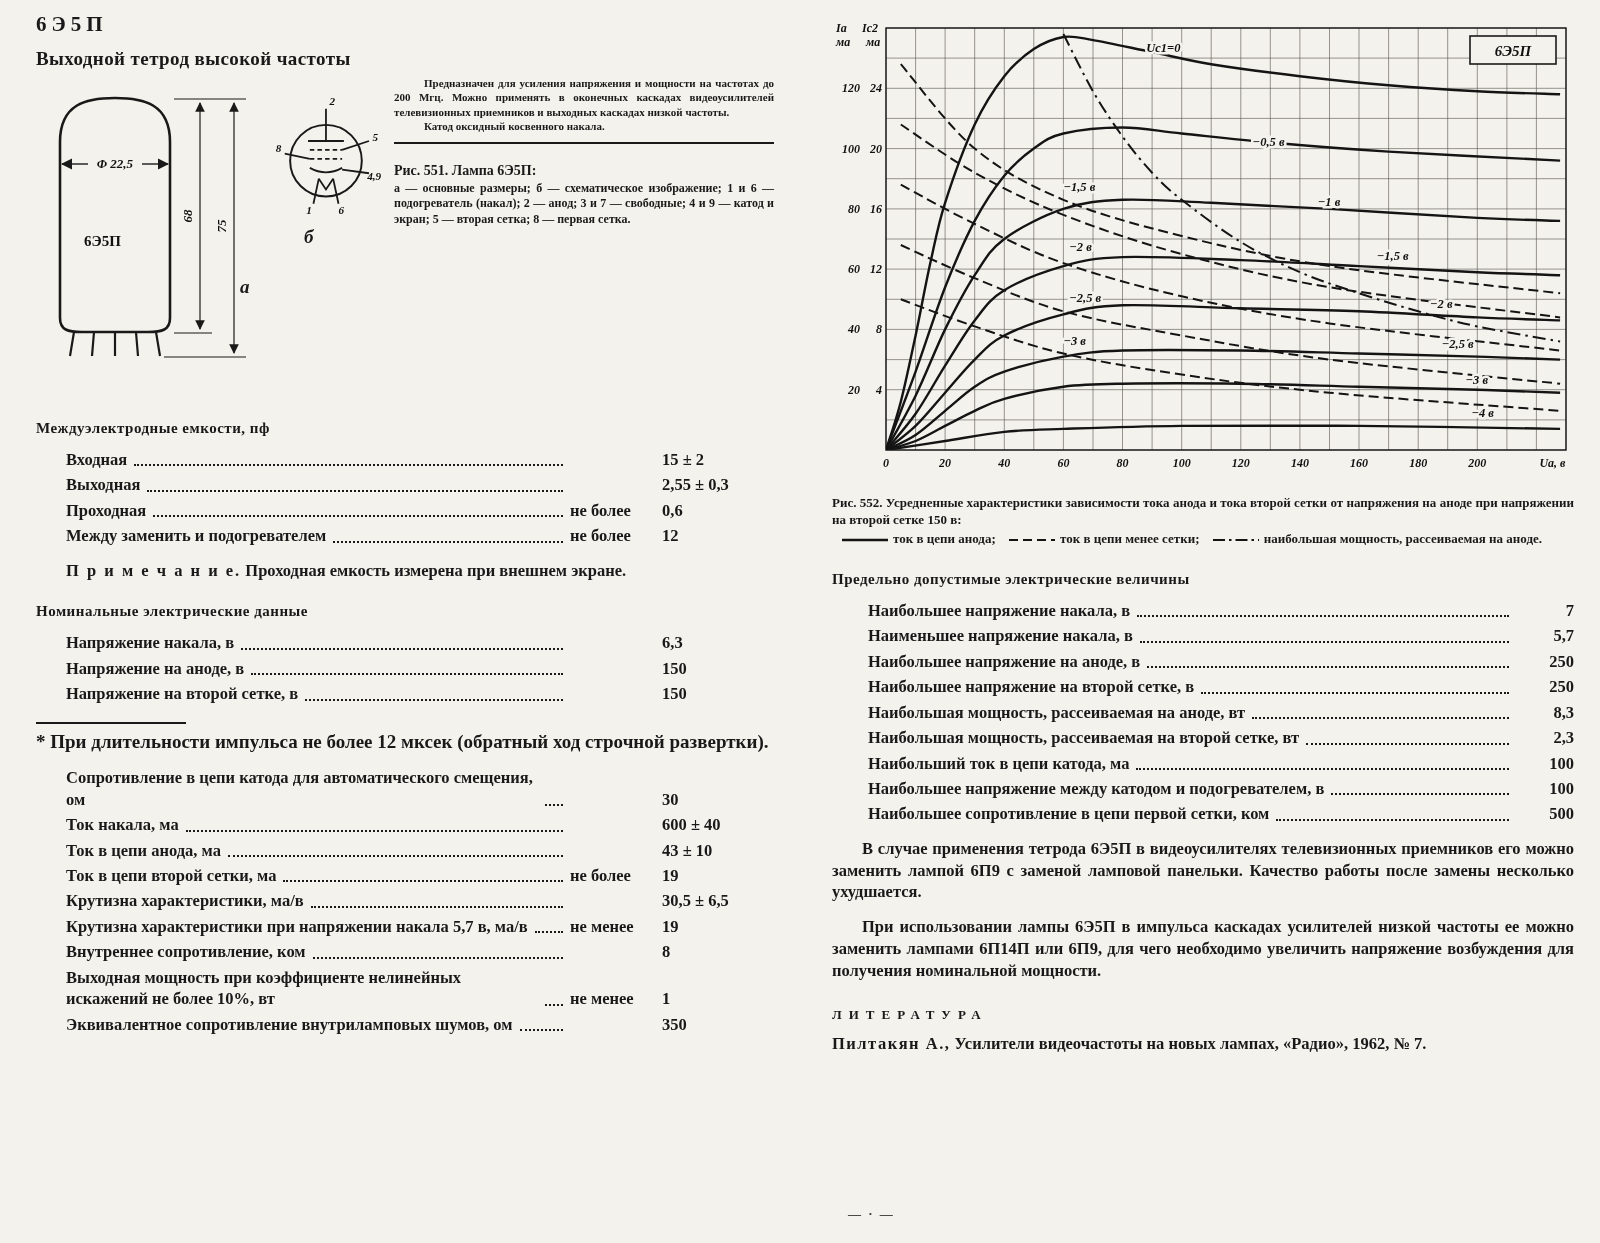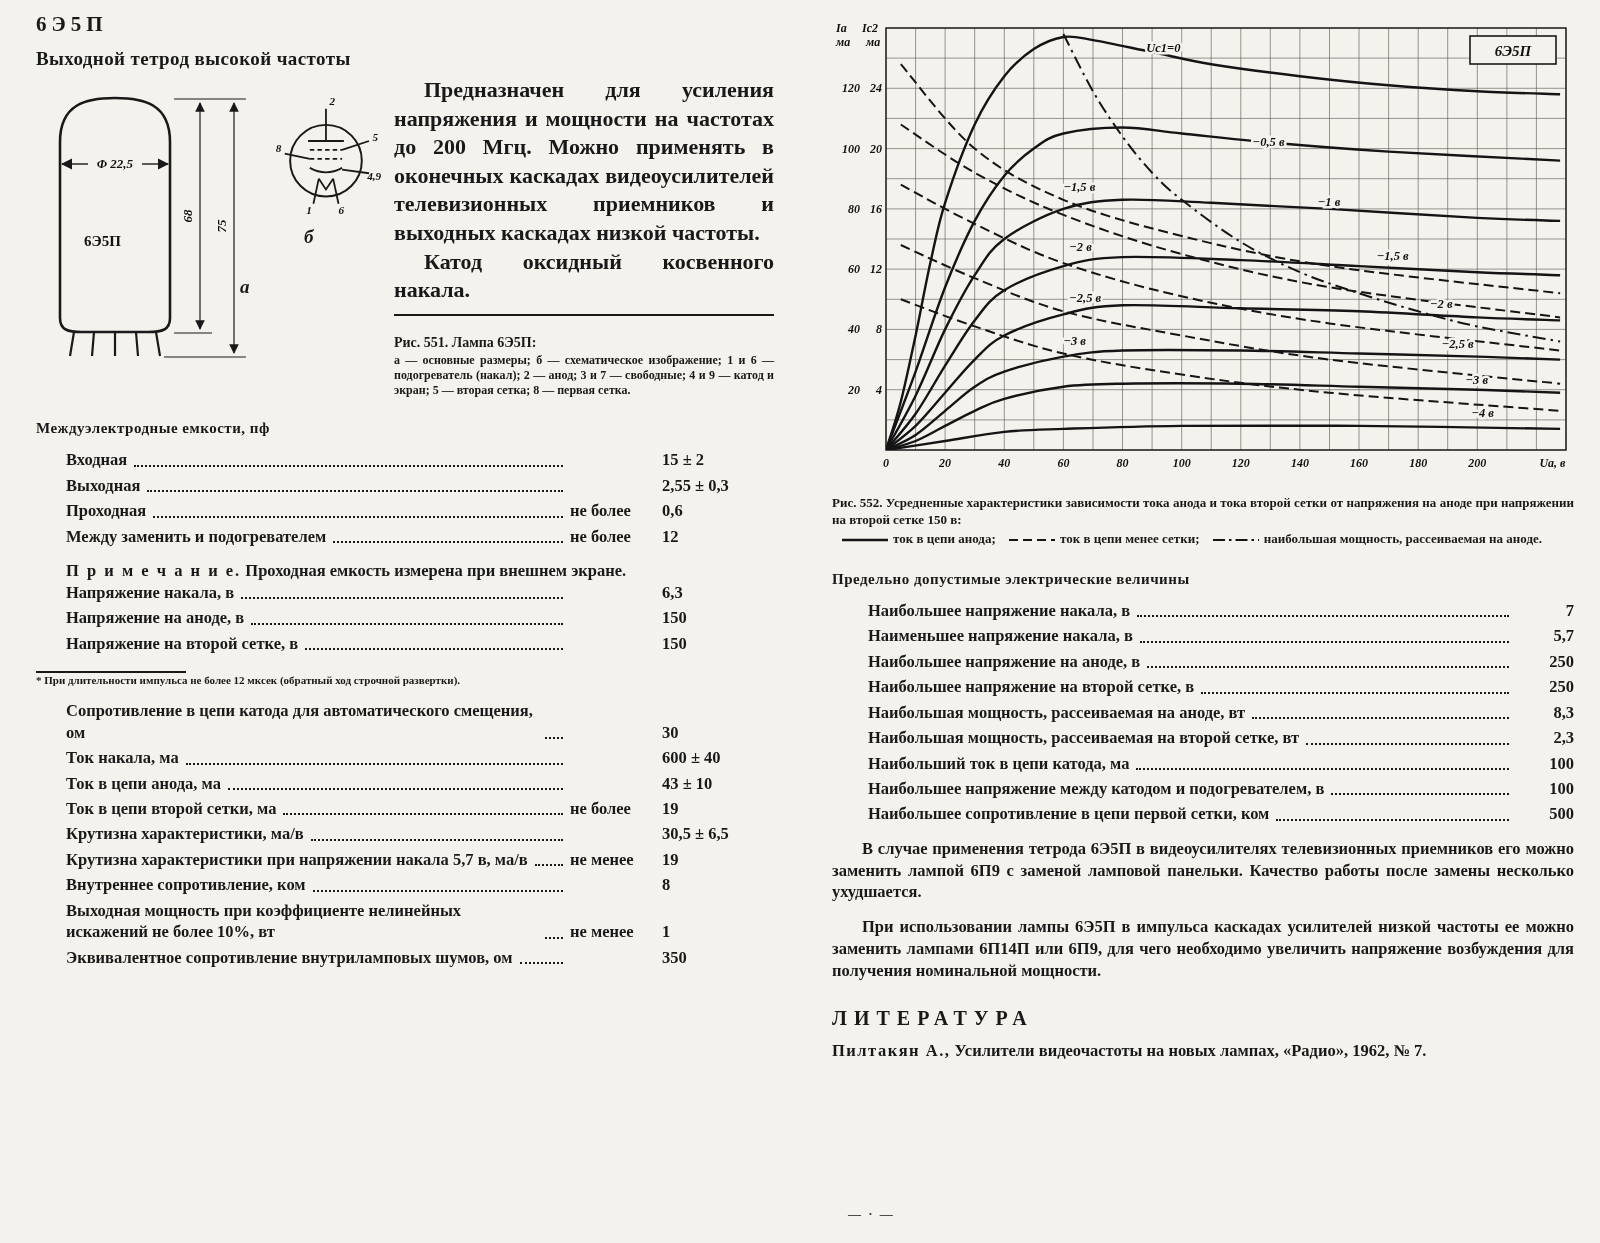--- a/index.html
+++ b/index.html
@@ -5,45 +5,45 @@
 *{margin:0;padding:0;box-sizing:border-box}
 body{width:1600px;height:1243px;position:relative;background:#f4f2ec;font-family:"Liberation Serif","DejaVu Serif",serif;font-weight:700;color:#191919;overflow:hidden}
 .col-left{position:absolute;left:36px;top:12px;width:738px}
 .col-right{position:absolute;left:832px;top:16px;width:742px}
 .tube-name{font-size:21px;letter-spacing:5px}
 .page-title{font-size:19px;margin-top:11px;letter-spacing:.4px}
 .fig-row{display:flex;gap:10px;margin-top:6px}
 .fig-art{flex:none;width:348px;height:322px;position:relative}
 .fig-letter{position:absolute;font-size:19px;font-style:italic}
 .fig-text{flex:1;min-width:0}
-.p{font-size:22px;line-height:1.3;text-align:justify}
+.p{font-size:11px;line-height:1.3;text-align:justify}
 .pind{text-indent:30px}
 .cap{margin-top:9px;border-top:2px solid #191919;padding-top:19px}
 .cap-title{font-size:14px}
 .cap-body{font-size:12px;line-height:1.27;text-align:justify;margin-top:2px}
 .gen{margin-top:10px;margin-left:30px;font-size:16.5px;line-height:1.45}
 .h-sec{font-size:15px;margin-top:22px;margin-bottom:12px;letter-spacing:.5px}
 .rows{margin-left:30px}
 .row{display:flex;align-items:flex-end;font-size:16.5px;line-height:1.3;margin-bottom:4px}
 .row .lbl{flex:0 1 auto;min-width:0}
 .row .dots{flex:1 0 18px;border-bottom:2.5px dotted #191919;margin:0 7px 4px}
 .row .qual{flex:none;width:92px}
 .row .val{flex:none;width:112px}
 .rows-r{margin-left:36px}
 .rows-r .row .val{width:58px;text-align:right}
 .note{font-size:16.5px;line-height:1.3;margin-top:13px;text-align:justify;text-indent:30px}
 .note-label{letter-spacing:2px}
 .fnrule{width:150px;border-top:2.5px solid #191919;margin-top:17px}
-.fn{font-size:11px;line-height:1.3;text-align:justify}
+.fn{font-size:19px;line-height:1.3;margin-top:6px;text-align:justify}
 .params{margin-top:13px}
 .fig2-cap{font-size:13px;line-height:1.3;margin-top:5px;text-align:justify}
 .legend{font-size:13px;line-height:1.55}
 .leg-sample{vertical-align:middle;margin:0 5px 0 10px}
 .par{font-size:16.5px;line-height:1.32;text-align:justify;text-indent:30px;margin-top:13px}
-.h-lit{font-size:20px;letter-spacing:7px;margin-top:26px}
+.h-lit{font-size:13px;letter-spacing:7px;margin-top:26px}
 .lit{font-size:16.5px;line-height:1.3;margin-top:10px;text-align:justify}
 .lit .author{letter-spacing:1.5px}
 .artifact{position:absolute;left:848px;top:1206px;font-size:13px;letter-spacing:2px;color:#333}
 .pin-num{font:italic 700 12.5px "Liberation Serif",serif;fill:#111}
 .dim-label{font:italic 700 13px "Liberation Serif",serif;fill:#111}
 .tube-text{font:700 15px "Liberation Serif",serif;fill:#111}
 .sketch{stroke:#191919;fill:none}
 </style>
 </head>
 <body>
@@ -152,20 +152,21 @@
     </div>
       <div class="row">
       <span class="lbl">Между заменить и подогревателем</span>
       <span class="dots"></span>
       <span class="qual">не более</span>
       <span class="val">12</span>
     </div>
     </div>
   <p class="note"><span class="note-label">П р и м е ч а н и е.</span> <span>Проходная емкость измерена при внешнем экране.</span></p>
 
+  <h2 class="h-sec">Номинальные электрические данные</h2>
   <div class="rows">
 
   <div class="row">
       <span class="lbl">Напряжение накала, в</span>
       <span class="dots"></span>
       <span class="qual"></span>
       <span class="val">6,3</span>
     </div>
       <div class="row">
       <span class="lbl">Напряжение на аноде, в</span>

